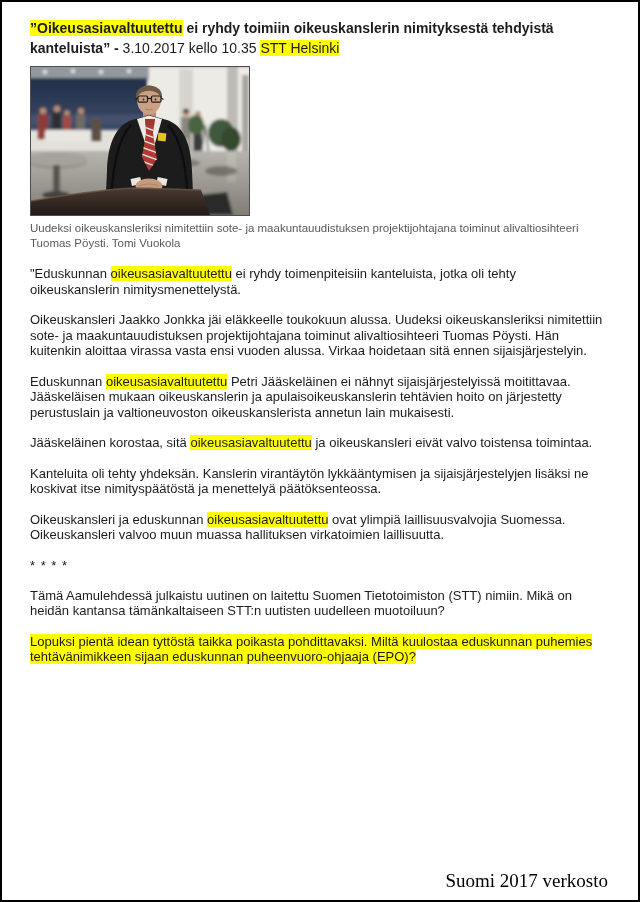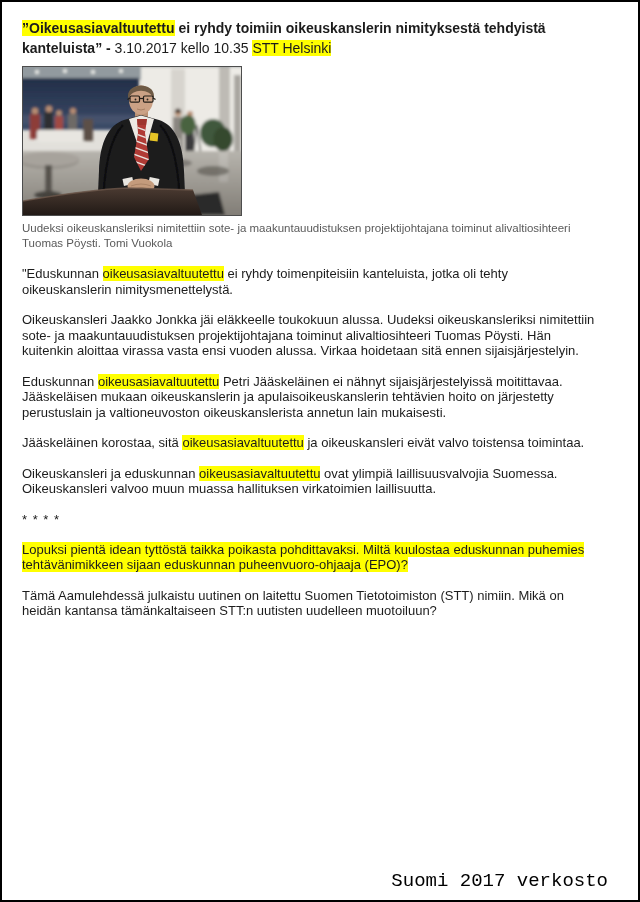--- a/index.html
+++ b/index.html
@@ -1,34 +1,34 @@
 <!DOCTYPE html>
 <html><head>
 <meta charset="utf-8">
 <style>
   html,body { margin:0; padding:0; background:#ffffff; }
   .page {
     width:640px; height:902px; box-sizing:border-box;
     border:2px solid #000; background:#fff; position:relative; overflow:hidden;
     font-family:"Liberation Sans", sans-serif; color:#1c1c1c;
   }
-  .content { padding:16px 28px 0 20px; }
+  .content { padding:16px 28px 0 28px; }
   .hl { background:#ffff00; }
   .title { font-size:14px; font-weight:bold; line-height:20px; margin:0; width:556px; }
   .title .regular { font-weight:normal; }
   .photo-figure { margin:8px 0 8px 0; padding:0; }
   .photo-frame { width:218px; height:148px; border:1px solid #4d4d4d; overflow:hidden; }
   .photo-frame svg { display:block; }
   .caption { font-size:11.5px; line-height:15px; color:#5a5a5a; margin-top:5px; width:570px; }
   p.body { font-size:13px; line-height:15.5px; margin:15px 0 0 0; width:574px; }
   p.italic-p { font-style:italic; }
   .sep { font-size:13px; letter-spacing:1px; margin:15px 0 0 0; }
   .footer {
     position:absolute; right:30px; bottom:8px;
-    font-family:Liberation Mono, monospace; font-size:19px; color:#000;
+    font-family:Liberation Serif, serif; font-size:19px; color:#000;
   }
 </style>
 </head>
 <body>
 
 <div class="page">
   <div class="content">
 
     <h1 class="title"><span class="hl">”Oikeusasiavaltuutettu</span><span> ei ryhdy toimiin oikeuskanslerin nimityksestä tehdyistä kanteluista” - </span><span class="regular">3.10.2017 kello 10.35 </span><span class="hl regular">STT Helsinki</span></h1>
 
@@ -167,26 +167,27 @@
 
     <p class="body"><span>"Eduskunnan </span><span class="hl">oikeusasiavaltuutettu</span><span> ei ryhdy toimenpiteisiin kanteluista, jotka oli tehty oikeuskanslerin nimitysmenettelystä.</span></p>
 
     <p class="body">Oikeuskansleri Jaakko Jonkka jäi eläkkeelle toukokuun alussa. Uudeksi oikeuskansleriksi nimitettiin sote- ja maakuntauudistuksen projektijohtajana toiminut alivaltiosihteeri Tuomas Pöysti. Hän kuitenkin aloittaa virassa vasta ensi vuoden alussa. Virkaa hoidetaan sitä ennen sijaisjärjestelyin.</p>
 
     <p class="body"><span>Eduskunnan </span><span class="hl">oikeusasiavaltuutettu</span><span> Petri Jääskeläinen ei nähnyt sijaisjärjestelyissä moitittavaa. Jääskeläisen mukaan oikeuskanslerin ja apulaisoikeuskanslerin tehtävien hoito on järjestetty perustuslain ja valtioneuvoston oikeuskanslerista annetun lain mukaisesti.</span></p>
 
     <p class="body"><span>Jääskeläinen korostaa, sitä </span><span class="hl">oikeusasiavaltuutettu</span><span> ja oikeuskansleri eivät valvo toistensa toimintaa.</span></p>
 
 
+    <p class="body">Kanteluita oli tehty yhdeksän. Kanslerin virantäytön lykkääntymisen ja sijaisjärjestelyjen lisäksi ne koskivat itse nimityspäätöstä ja menettelyä päätöksenteossa.</p>
 
     <p class="body"><span>Oikeuskansleri ja eduskunnan </span><span class="hl">oikeusasiavaltuutettu</span><span> ovat ylimpiä laillisuusvalvojia Suomessa. Oikeuskansleri valvoo muun muassa hallituksen virkatoimien laillisuutta.</span></p>
 
 
     <p class="sep">* * * *</p>
 
+    <p class="body">Tämä Aamulehdessä julkaistu uutinen on laitettu Suomen Tietotoimiston (STT) nimiin. Mikä on heidän kantansa tämänkaltaiseen STT:n uutisten uudelleen muotoiluun?</p>
+
     <p class="body"><span class="hl">Lopuksi pientä idean tyttöstä taikka poikasta pohdittavaksi. Miltä kuulostaa eduskunnan puhemies tehtävänimikkeen sijaan eduskunnan puheenvuoro-ohjaaja (EPO)?</span></p>
-
-    <p class="body">Tämä Aamulehdessä julkaistu uutinen on laitettu Suomen Tietotoimiston (STT) nimiin. Mikä on heidän kantansa tämänkaltaiseen STT:n uutisten uudelleen muotoiluun?</p>
 
   </div>
 
   <div class="footer">Suomi 2017 verkosto</div>
 </div>
 
 </body></html>

